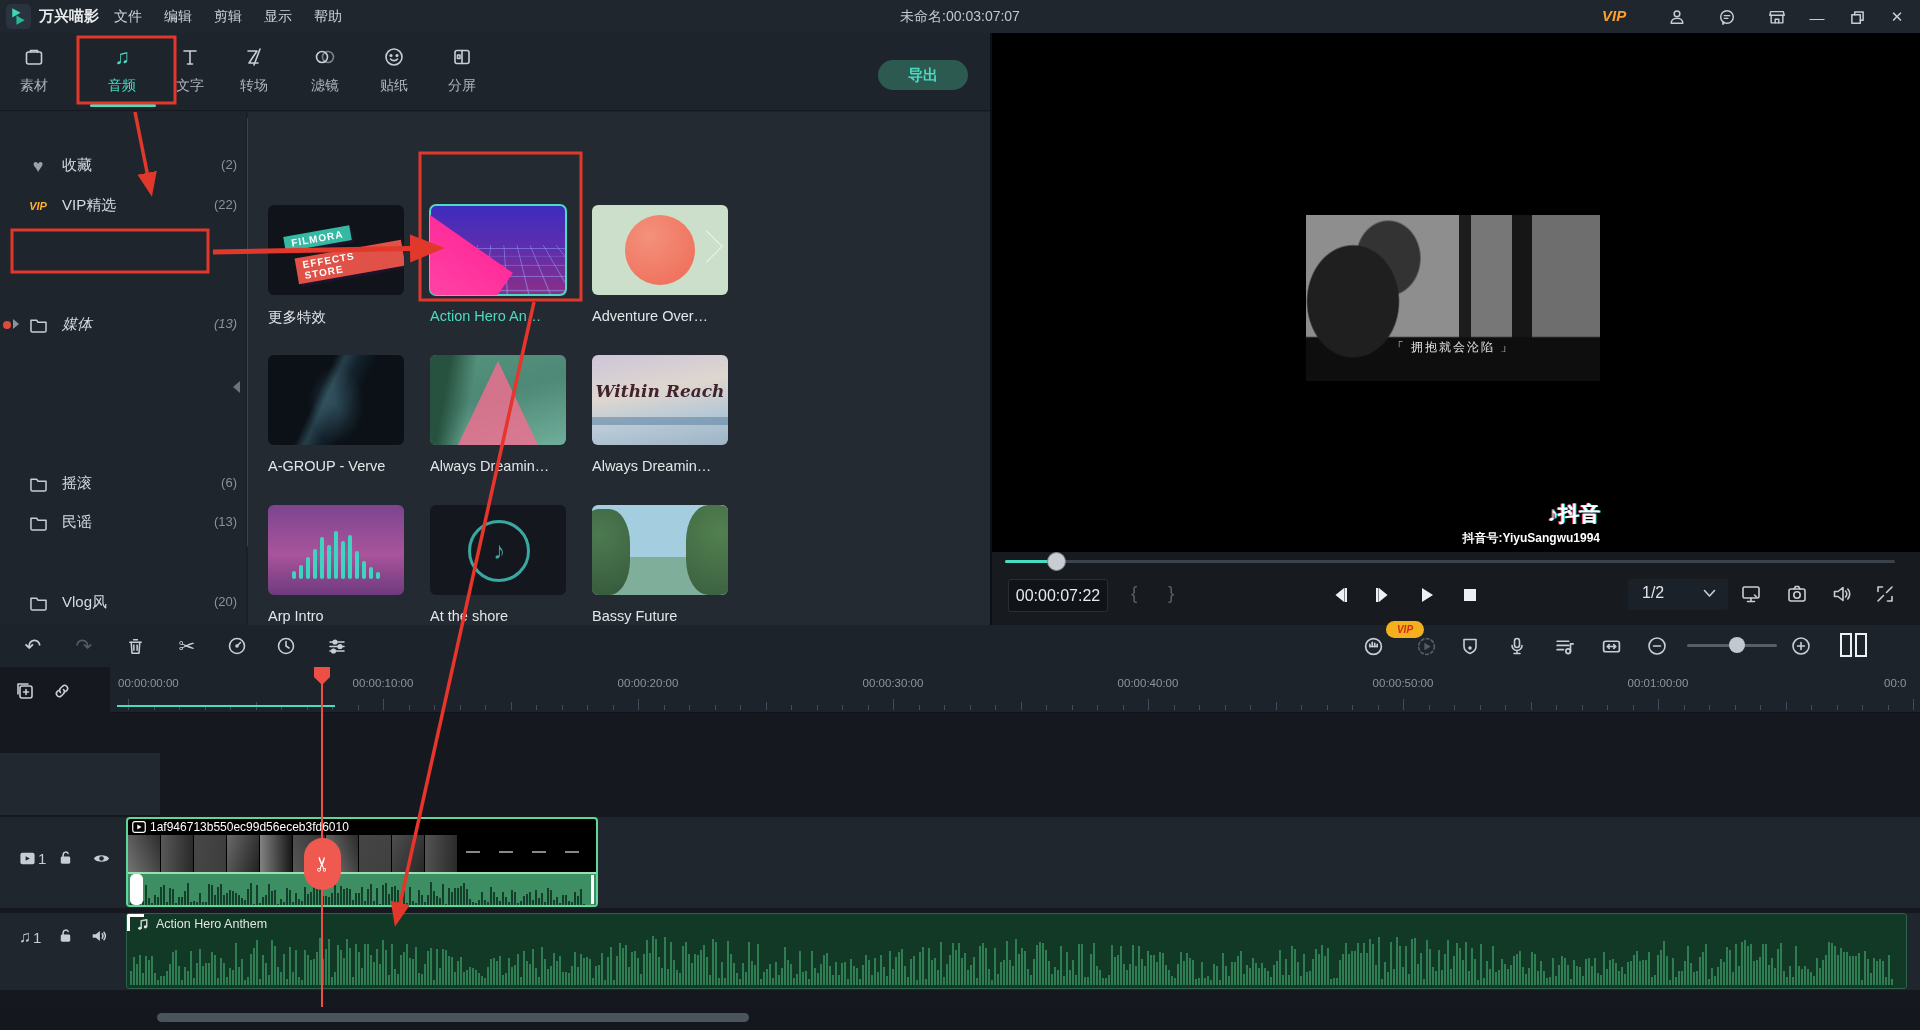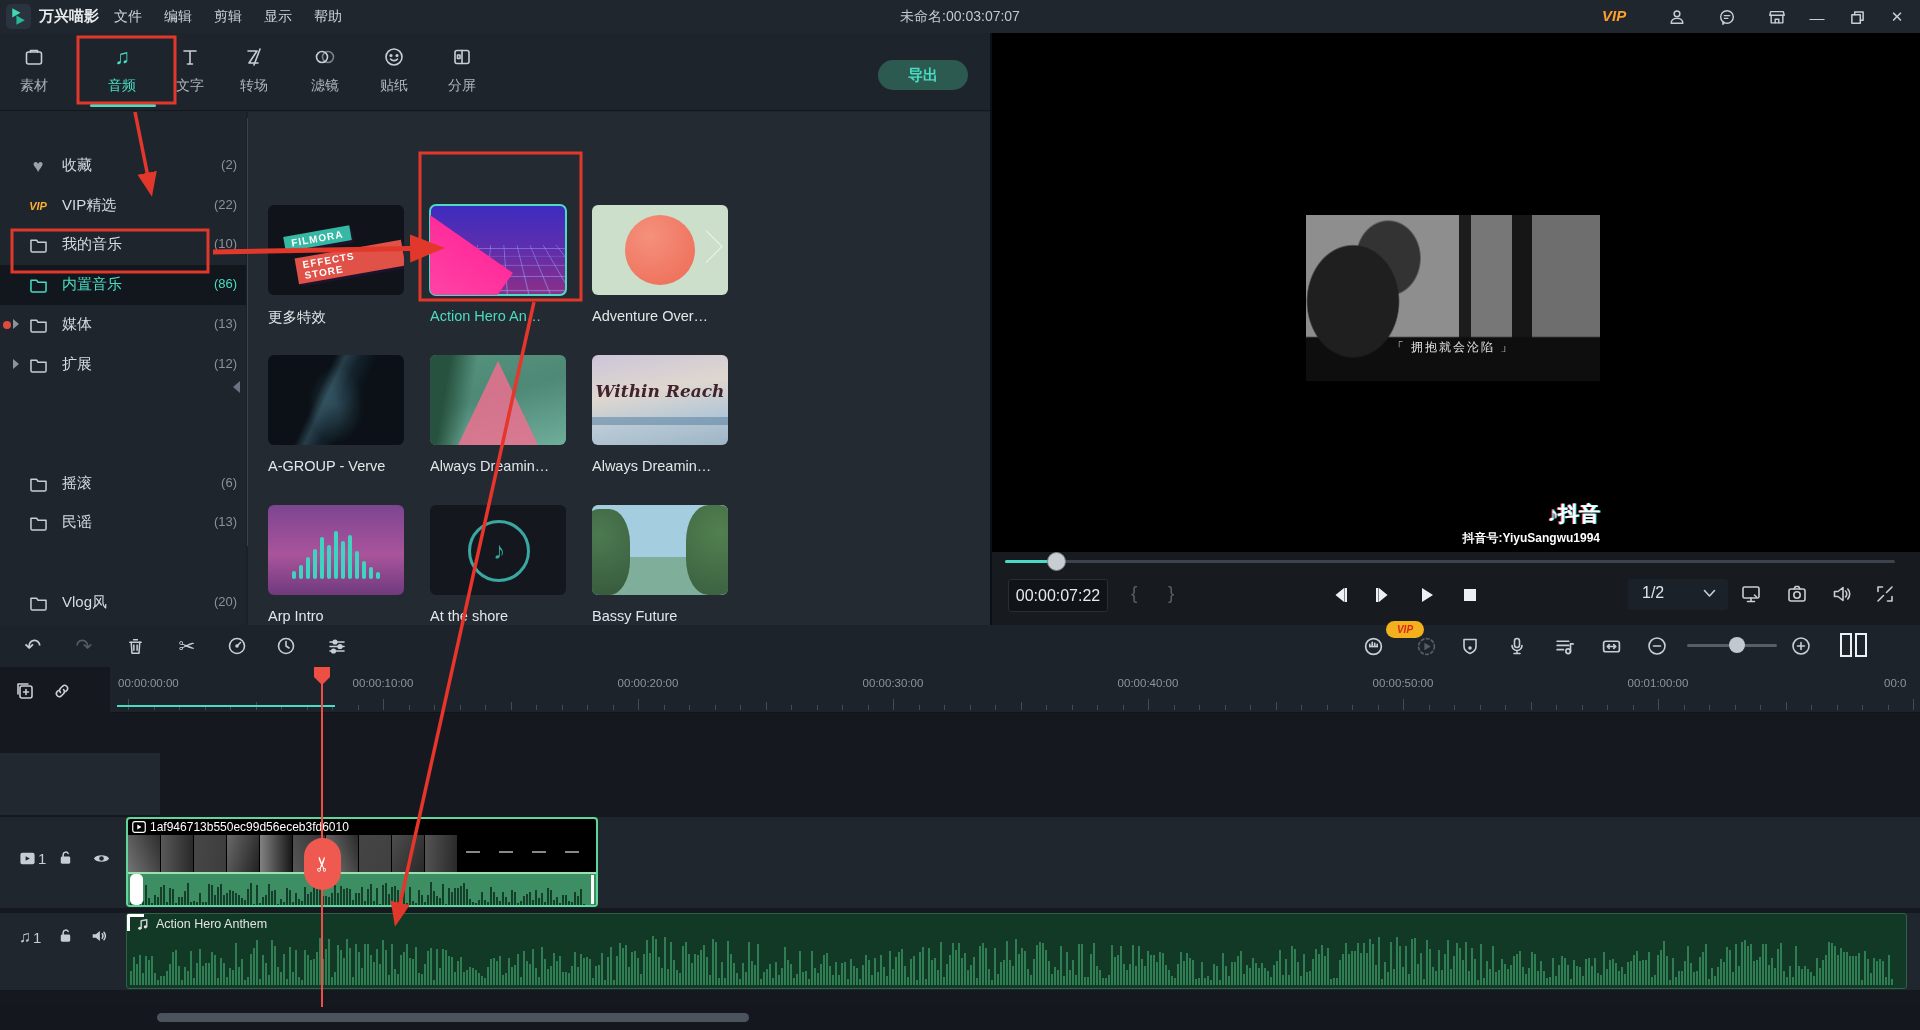--- a/index.html
+++ b/index.html
@@ -352,58 +352,30 @@
           <span class="side-label">收藏</span>
           <span class="side-count">(2)</span>
         </div>
         <div class="side-row" style="top: 73.7px;">
           <span class="side-ic">
             <span style="font-size:11px;font-weight:bold;font-style:italic;color:#ffb02e">VIP</span>
           </span>
           <span class="side-label">VIP精选</span>
           <span class="side-count">(22)</span>
         </div>
-        <div class="side-row" style="top: 113.4px;">
-          <span class="side-ic">
-            <svg width="19" height="16" viewBox="0 0 20 17" class="ic">
-              <path d="M2 3.5 h6 l1.5 2 H18 v9 a1.5 1.5 0 0 1-1.5 1.5 h-13 A1.5 1.5 0 0 1 2 14.5 z"></path>
-            </svg>
-          </span>
-          <span class="side-label">我的音乐</span>
-          <span class="side-count">(10)</span>
-        </div>
-        <div class="side-row active" style="top: 153.1px;">
-          <span class="side-ic">
-            <svg width="19" height="16" viewBox="0 0 20 17" class="ic">
-              <path d="M2 3.5 h6 l1.5 2 H18 v9 a1.5 1.5 0 0 1-1.5 1.5 h-13 A1.5 1.5 0 0 1 2 14.5 z"></path>
-            </svg>
-          </span>
-          <span class="side-label">内置音乐</span>
-          <span class="side-count">(86)</span>
-        </div>
-        <div class="side-row" style="top: 192.8px;">
+        <div class="side-row" style="top: 192.8px; font-style: italic;">
           <span class="side-dot"></span>
           <span class="side-exp"></span>
           <span class="side-ic">
             <svg width="19" height="16" viewBox="0 0 20 17" class="ic">
               <path d="M2 3.5 h6 l1.5 2 H18 v9 a1.5 1.5 0 0 1-1.5 1.5 h-13 A1.5 1.5 0 0 1 2 14.5 z"></path>
             </svg>
           </span>
           <span class="side-label">媒体</span>
           <span class="side-count">(13)</span>
-        </div>
-        <div class="side-row" style="top: 232.5px;">
-          <span class="side-exp"></span>
-          <span class="side-ic">
-            <svg width="19" height="16" viewBox="0 0 20 17" class="ic">
-              <path d="M2 3.5 h6 l1.5 2 H18 v9 a1.5 1.5 0 0 1-1.5 1.5 h-13 A1.5 1.5 0 0 1 2 14.5 z"></path>
-            </svg>
-          </span>
-          <span class="side-label">扩展</span>
-          <span class="side-count">(12)</span>
         </div>
         <div class="side-row" style="top: 351.6px;">
           <span class="side-ic">
             <svg width="19" height="16" viewBox="0 0 20 17" class="ic">
               <path d="M2 3.5 h6 l1.5 2 H18 v9 a1.5 1.5 0 0 1-1.5 1.5 h-13 A1.5 1.5 0 0 1 2 14.5 z"></path>
             </svg>
           </span>
           <span class="side-label">摇滚</span>
           <span class="side-count">(6)</span>
         </div>

